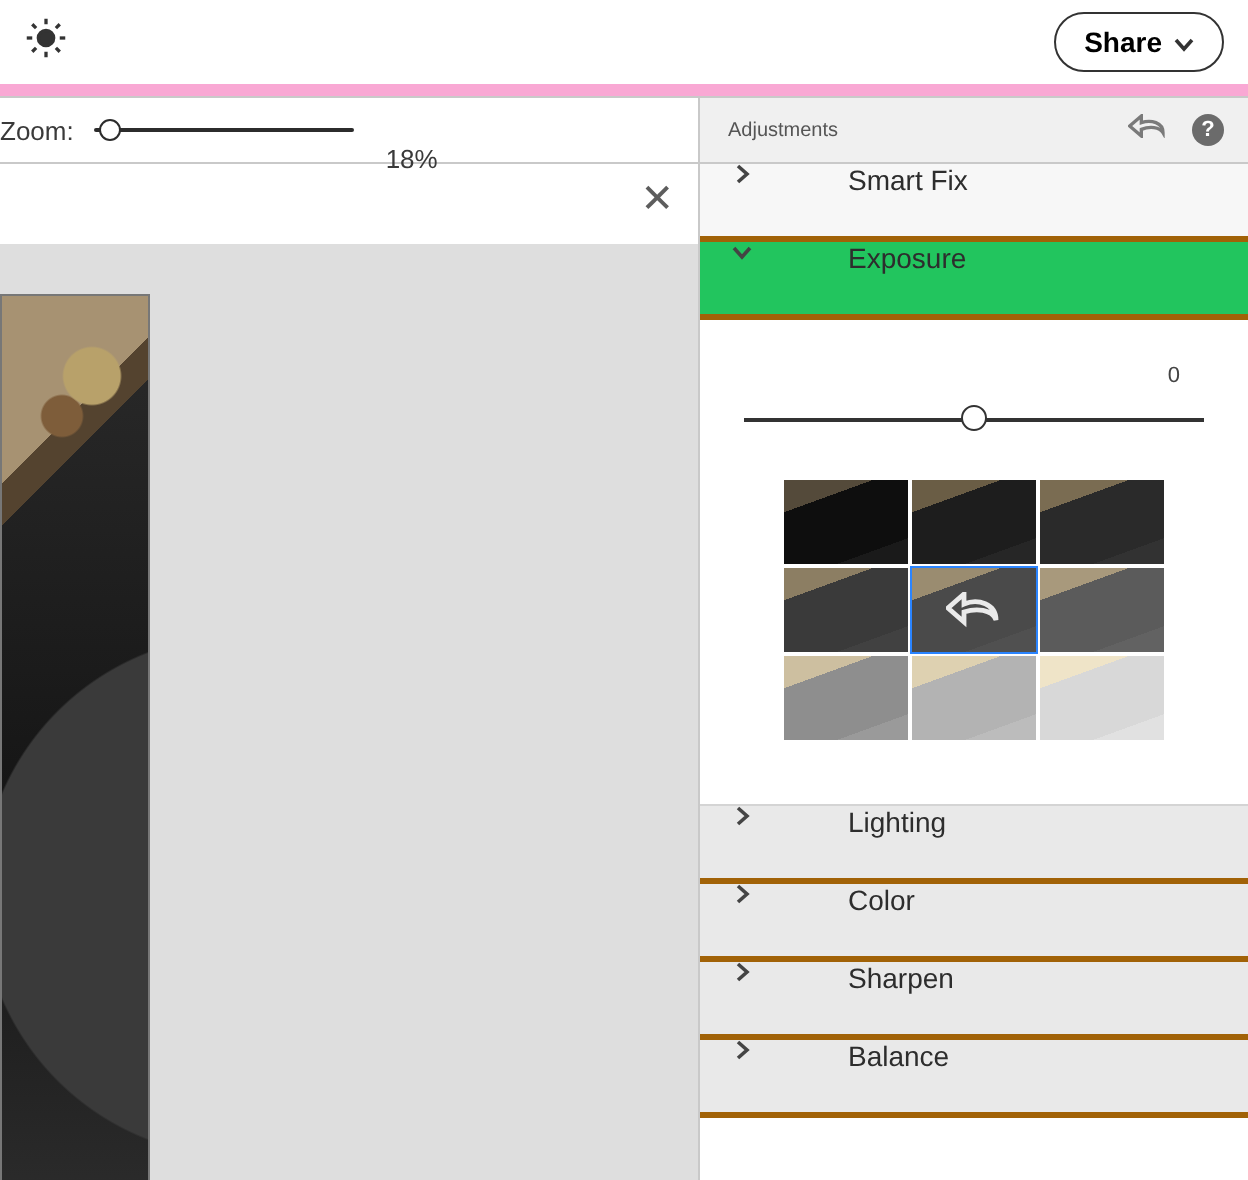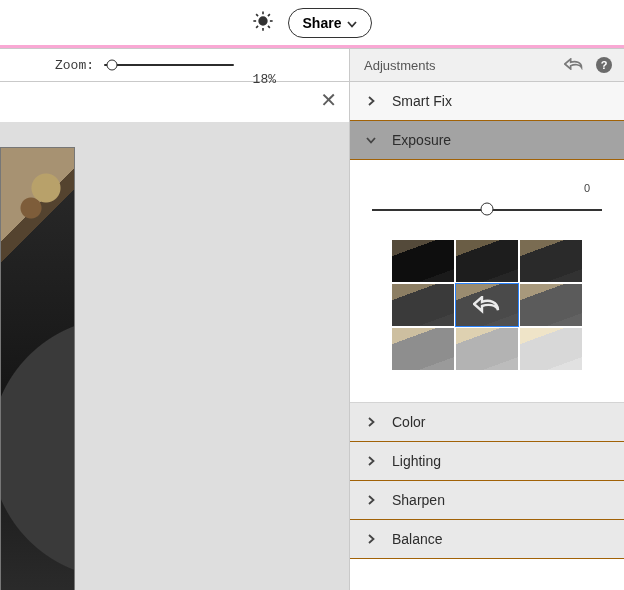--- a/index.html
+++ b/index.html
@@ -1,31 +1,31 @@
 <!DOCTYPE html>
 <html><head>
 <meta charset="utf-8">
 <style>
   * { box-sizing: border-box; margin: 0; padding: 0; }
   html, body { width: 624px; height: 590px; font-family: -apple-system, "Segoe UI", Arial, sans-serif; overflow: hidden; background: #fff; }
 
   
-  .topbar { height: 48px; display: flex; align-items: center; justify-content: center; padding: 0 12px; border-bottom: 3px solid #f9a8d4; }
+  .topbar { height: 48px; display: flex; align-items: center; justify-content: space-between; padding: 0 12px; border-bottom: 6px solid #f9a8d4; }
   .brightness-icon svg { width: 22px; height: 22px; }
   .share-btn { margin-left: 14px; height: 30px; padding: 0 14px; border: 1.5px solid #333; border-radius: 15px; background: #fff; display: flex; align-items: center; font-size: 14px; font-weight: 600; gap: 6px; cursor: pointer; }
 
   
   .subbar { height: 34px; display: flex; border-top: 1px solid #c9c9c9; border-bottom: 1px solid #c9c9c9; }
-  .zoom-pane { width: 349px; height: 100%; display: flex; align-items: center; justify-content: center; padding-right: 18px; font-size: 13px; color: #3a3a3a; font-family: Liberation Mono, monospace; }
+  .zoom-pane { width: 349px; height: 100%; display: flex; align-items: center; justify-content: flex-start; padding-right: 18px; font-size: 13px; color: #3a3a3a; }
   .zoom-label { margin-right: 10px; }
   .zoom-track { position: relative; width: 130px; height: 2px; background: #2c2c2c; border-radius: 2px; margin-right: 12px; }
   .zoom-thumb { position: absolute; top: 50%; transform: translate(-50%, -50%); width: 11px; height: 11px; border-radius: 50%; background: #fff; border: 1.5px solid #2c2c2c; }
   .zoom-value { min-width: 30px; text-align: right; margin-top: 28px; }
   .adjust-head { flex: 1; height: 100%; border-left: 1px solid #c9c9c9; background: #f0f0f0; display: flex; align-items: center; padding: 0 12px 0 14px; }
-  .adjust-title { font-size: 13px; color: #555; }
+  .adjust-title { font-size: 10px; color: #555; }
   .adjust-head-spacer { flex: 1; }
   .adjust-head .undo-icon svg { width: 20px; height: 12px; }
   .help-icon { width: 16px; height: 16px; border-radius: 50%; background: #6b6b6b; color: #fff; font-size: 11px; font-weight: 700; display: flex; align-items: center; justify-content: center; margin-left: 12px; cursor: pointer; }
 
   
   .main { height: calc(590px - 48px - 34px); display: flex; }
   .canvas-col { width: 349px; height: 100%; position: relative; display: flex; flex-direction: column; }
   .canvas-shelf { height: 40px; display: flex; justify-content: flex-end; padding: 8px 12px 0 0; }
   .close-icon { font-size: 20px; color: #5d5d5d; cursor: pointer; line-height: 1; }
   .canvas-body { flex: 1; background: #dedede; position: relative; overflow: hidden; }
@@ -34,23 +34,23 @@
       radial-gradient(circle at 30px 60px, #7e5d3a 0 10px, transparent 11px),
       linear-gradient(135deg, #a79272 0 18%, #54432f 18% 22%, transparent 22%),
       radial-gradient(circle at 120px 300px, #3a3a3a 0 130px, transparent 131px),
       linear-gradient(180deg, #2b2b2b, #141414 60%, #2b2b2b);
       border: 1px solid #777;
   }
 
   
   .panel { flex: 1; border-left: 1px solid #c9c9c9; display: flex; flex-direction: column; overflow: hidden; background: #fff; }
   .section { }
-  .section-head { height: 39px; display: flex; align-items: center; padding: 0 12px; border-bottom: 1px solid #a16207; background: #f7f7f7; cursor: pointer; }
+  .section-head { height: 39px; display: flex; align-items: flex-start; padding: 0 12px; border-bottom: 3px solid #a16207; background: #f7f7f7; cursor: pointer; gap: 32px; }
   .section-head.shaded { background: #e9e9e9; }
-  .section-head.open { background: #a3a3a3; }
+  .section-head.open { background: #22c55e; }
   .chev { width: 18px; display: flex; justify-content: center; color: #444; }
   .chev svg { width: 10px; height: 10px; }
   .section-title { margin-left: 12px; font-size: 14px; color: #2d2d2d; }
 
   .exposure-body { padding: 22px 18px 32px 18px; border-bottom: 1px solid #d4d4d4; }
   .exp-value { text-align: right; font-size: 11px; color: #444; padding-right: 16px; }
   .exp-slider { position: relative; height: 14px; margin: 8px 4px 24px 4px; }
   .exp-track { position: absolute; left: 0; right: 0; top: 50%; height: 1.5px; background: #333; }
   .exp-thumb { position: absolute; top: 50%; left: 50%; transform: translate(-50%, -50%); width: 13px; height: 13px; border-radius: 50%; background: #fff; border: 1.5px solid #333; }
   .presets { display: grid; grid-template-columns: repeat(3, 62px); grid-auto-rows: 42px; gap: 2px; justify-content: center; }
@@ -194,42 +194,42 @@
       </div>
     </div>
 
     <div class="section">
       <div class="section-head shaded">
         <span class="chev">
             <svg viewBox="0 0 10 10" fill="none" stroke="#444" stroke-width="1.8">
               <polyline points="3,1 7.5,5 3,9"></polyline>
             </svg>
           </span>
+        <span class="section-title">Lighting</span>
+      </div>
+    </div>
+
+    <div class="section">
+      <div class="section-head shaded">
+        <span class="chev">
+            <svg viewBox="0 0 10 10" fill="none" stroke="#444" stroke-width="1.8">
+              <polyline points="3,1 7.5,5 3,9"></polyline>
+            </svg>
+          </span>
         <span class="section-title">Color</span>
       </div>
     </div>
 
     <div class="section">
       <div class="section-head shaded">
         <span class="chev">
             <svg viewBox="0 0 10 10" fill="none" stroke="#444" stroke-width="1.8">
               <polyline points="3,1 7.5,5 3,9"></polyline>
             </svg>
           </span>
-        <span class="section-title">Lighting</span>
-      </div>
-    </div>
-
-    <div class="section">
-      <div class="section-head shaded">
-        <span class="chev">
-            <svg viewBox="0 0 10 10" fill="none" stroke="#444" stroke-width="1.8">
-              <polyline points="3,1 7.5,5 3,9"></polyline>
-            </svg>
-          </span>
         <span class="section-title">Sharpen</span>
       </div>
     </div>
 
     <div class="section">
       <div class="section-head shaded">
         <span class="chev">
             <svg viewBox="0 0 10 10" fill="none" stroke="#444" stroke-width="1.8">
               <polyline points="3,1 7.5,5 3,9"></polyline>
             </svg>

